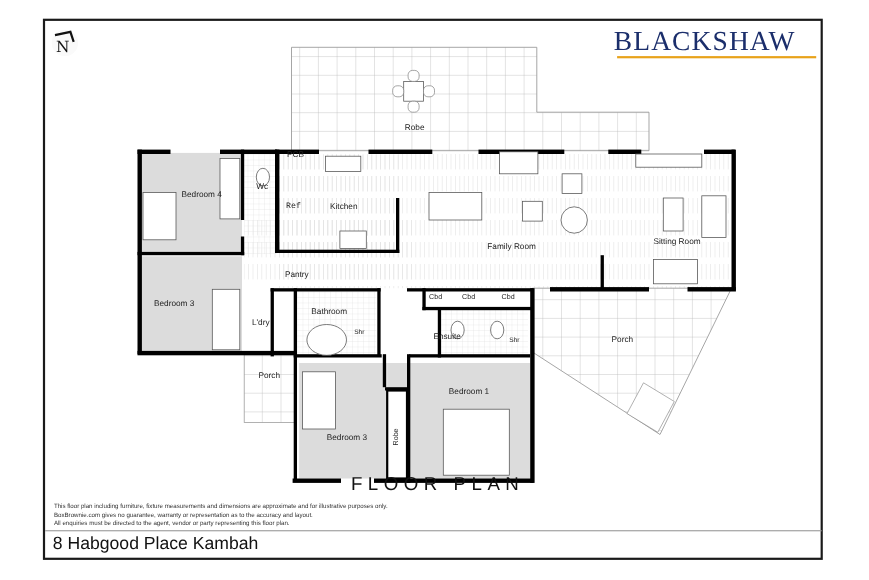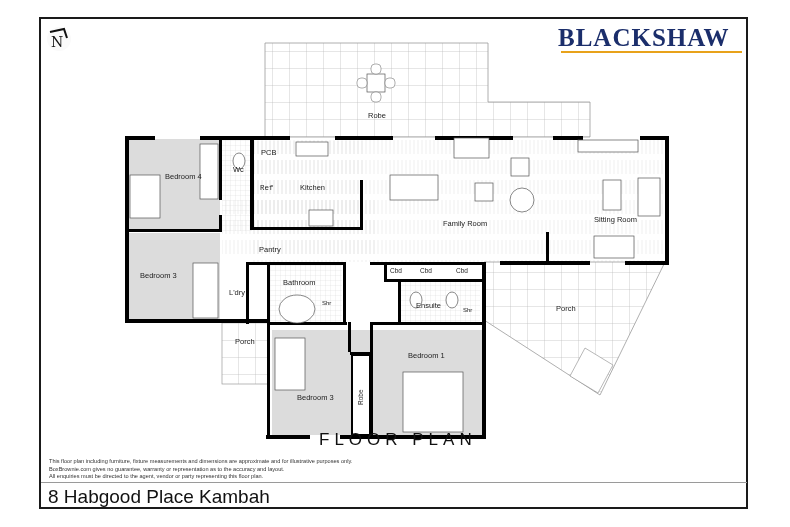--- a/index.html
+++ b/index.html
@@ -1,26 +1,26 @@
 <!DOCTYPE html>
 <html><head>
 <meta charset="utf-8">
 <style>
   html, body { margin:0; padding:0; background:#ffffff; }
   body { width:790px; height:527px; position:relative; overflow:hidden; font-family:"Liberation Sans", sans-serif; }
   .frame { position:absolute; left:39px; top:17px; width:709px; height:492px; border:2px solid #1a1a1a; box-sizing:border-box; }
   .footer-line { position:absolute; left:41px; top:482px; width:706px; height:1px; background:#9a9a9a; }
-  .logo { position:absolute; left:558px; top:24px; font-family:"Liberation Serif", serif; font-weight:bold; font-size:25px; letter-spacing:1px; color:#1b2e6b; }
+  .logo { position:absolute; left:558px; top:24px; font-family:"Liberation Serif", serif; font-weight:normal; font-size:25px; letter-spacing:1px; color:#1b2e6b; }
   .logo-underline { position:absolute; left:561px; top:51px; width:181px; height:2px; background:#e8a21a; }
   .north { position:absolute; left:46px; top:26px; width:26px; height:26px; }
   .plan { position:absolute; left:0; top:0; width:790px; height:527px; }
   .room-label { position:absolute; font-size:7.5px; color:#222; white-space:nowrap; }
   .floor-title { position:absolute; left:319px; top:430px; font-size:17px; letter-spacing:5px; color:#111; }
   .disclaimer { position:absolute; left:49px; top:458px; font-size:5.6px; line-height:7.5px; color:#333; }
-  .address { position:absolute; left:48px; top:486px; font-size:19px; color:#111; }
+  .address { position:absolute; left:48px; top:486px; font-size:16px; color:#111; }
   .vlabel { transform:rotate(-90deg); transform-origin:left top; }
 </style>
 </head>
 <body>
 
 <div class="frame"></div>
 <div class="footer-line"></div>
 
 <div class="logo">BLACKSHAW</div>
 <div class="logo-underline"></div>
@@ -130,34 +130,34 @@
     <ellipse cx="416" cy="300" rx="6" ry="8"></ellipse>
     <ellipse cx="452" cy="300" rx="6" ry="8"></ellipse>
   </g>
 
   <rect x="352" y="355" width="18" height="80" fill="#fff" stroke="#000" stroke-width="2"></rect>
 </svg>
 
 <span class="room-label" style="left:368px; top:111px;">Robe</span>
 <span class="room-label" style="left:165px; top:172px;">Bedroom 4</span>
 <span class="room-label" style="left:233px; top:165px;">Wc</span>
-<span class="room-label" style="left:261px; top:148px;">PCB</span>
+<span class="room-label" style="left:261px; top:136px;">PCB</span>
 <span class="room-label" style="left:260px; top:184px;font-family:Liberation Mono, monospace;">Ref</span>
 <span class="room-label" style="left:300px; top:183px;">Kitchen</span>
 <span class="room-label" style="left:259px; top:213px;margin-top:32px;">Pantry</span>
 <span class="room-label" style="left:443px; top:219px;">Family Room</span>
 <span class="room-label" style="left:594px; top:215px;">Sitting Room</span>
 <span class="room-label" style="left:140px; top:271px;text-align:right;">Bedroom 3</span>
 <span class="room-label" style="left:229px; top:288px;">L'dry</span>
 <span class="room-label" style="left:283px; top:278px;text-align:center;">Bathroom</span>
 <span class="room-label" style="left:322px; top:300px; font-size:6px;">Shr</span>
 <span class="room-label" style="left:390px; top:267px; font-size:6.5px;">Cbd</span>
 <span class="room-label" style="left:420px; top:267px; font-size:6.5px;">Cbd</span>
 <span class="room-label" style="left:456px; top:267px; font-size:6.5px;">Cbd</span>
-<span class="room-label" style="left:416px; top:301px;">Ensuite</span>
+<span class="room-label" style="left:394px; top:301px;">Ensuite</span>
 <span class="room-label" style="left:463px; top:307px; font-size:6px;">Shr</span>
 <span class="room-label" style="left:556px; top:304px;">Porch</span>
 <span class="room-label" style="left:235px; top:337px;">Porch</span>
 <span class="room-label" style="left:408px; top:351px;">Bedroom 1</span>
 <span class="room-label" style="left:297px; top:393px;">Bedroom 3</span>
 <span class="room-label vlabel" style="left:357px; top:405px; font-size:6.5px;">Robe</span>
 
 <div class="floor-title">FLOOR PLAN</div>
 
 <div class="disclaimer">

